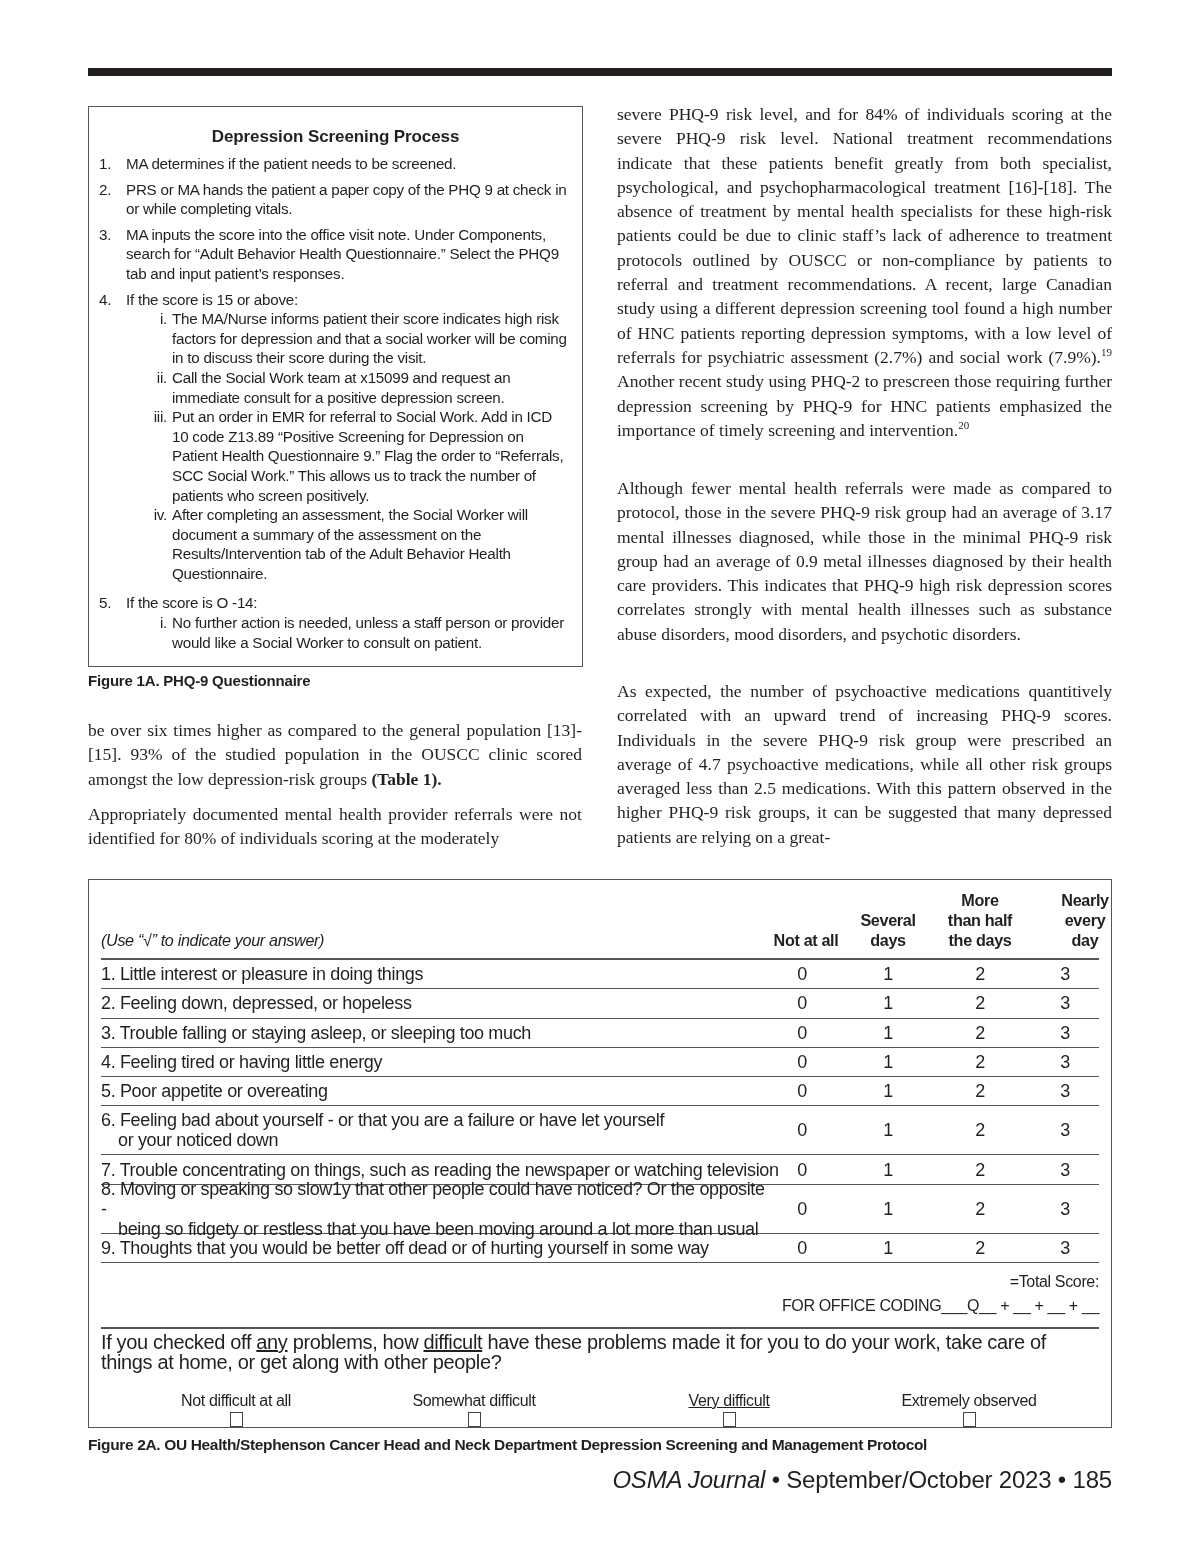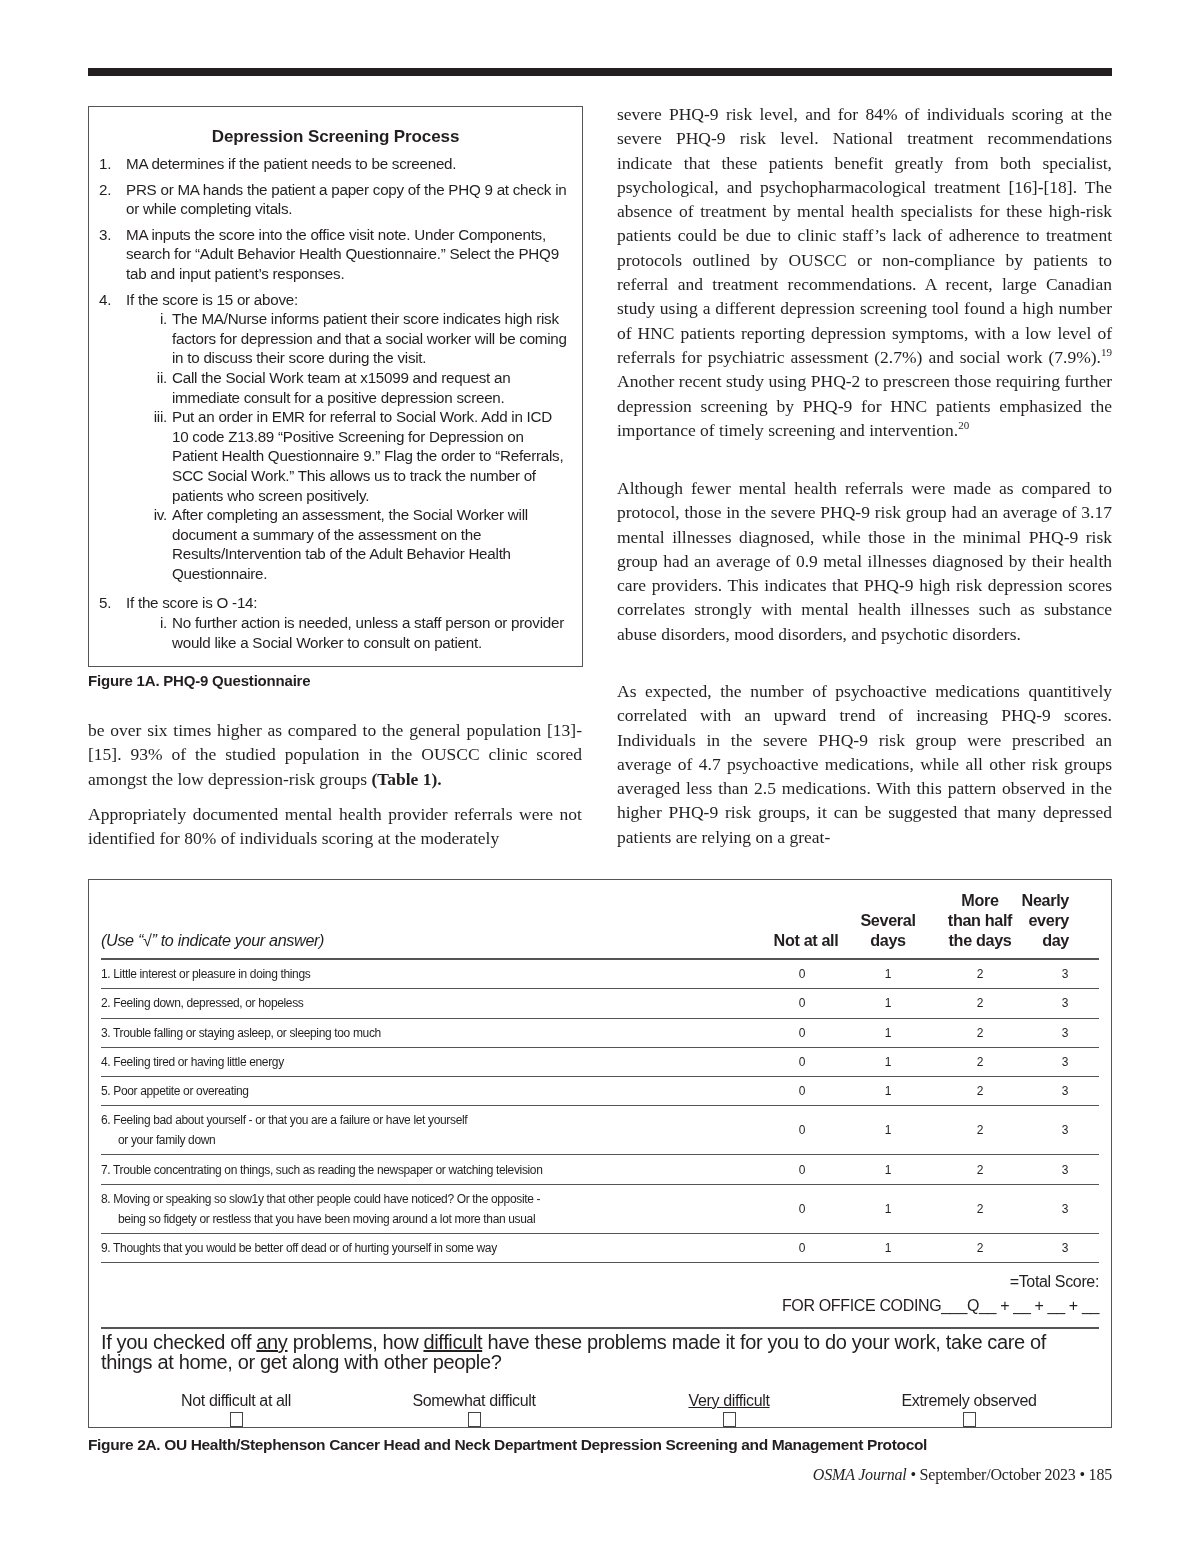--- a/index.html
+++ b/index.html
@@ -43,38 +43,38 @@
     position: absolute; left: 88px; top: 879px; width: 1024px; height: 549px;
     border: 1.5px solid #555; font-family: "Liberation Sans", sans-serif; letter-spacing: -0.35px;
   }
   .phq-header { position: absolute; left: 12px; top: 10px; width: 998px; height: 68px; font-size: 16.2px; line-height: 20px; }
   .phq-question { position: absolute; left: 0; top: 0; font-weight: bold; }
   .phq-question .ul { text-decoration: underline; }
   .phq-instr { position: absolute; left: 0; top: 40px; font-style: italic; }
   .col-head { position: absolute; font-weight: bold; text-align: center; line-height: 20px; }
   .hdr-rule { position: absolute; left: 12px; top: 78px; width: 998px; height: 2px; background: #555; }
   .phq-rows { position: absolute; left: 12px; top: 80px; width: 998px; }
-  .phq-row { position: relative; border-bottom: 1.6px solid #555; font-size: 12px; line-height: 20px; display: flex; align-items: center; }
+  .phq-row { position: relative; border-bottom: 1.6px solid #555; font-size: 18px; line-height: 20px; display: flex; align-items: center; }
   .phq-row.single { height: 29.3px; }
   .phq-row.double { height: 49px; }
   .row-text { width: 670px; padding-left: 0; }
   .row-text .cont { padding-left: 17px; display: block; }
   .score { position: absolute; width: 30px; text-align: center; }
   .s0 { left: 686px; } .s1 { left: 772px; } .s2 { left: 864px; } .s3 { left: 949px; }
   .coding { position: absolute; right: 12px; top: 390px; text-align: right; font-size: 16px; line-height: 24px; }
   .coding-rule { position: absolute; left: 12px; top: 447px; width: 998px; height: 2px; background: #555; }
   .difficulty { position: absolute; left: 12px; top: 452px; width: 998px; font-size: 20px; line-height: 20px; }
   .difficulty .ul { text-decoration: underline; }
   .diff-opt { position: absolute; top: 512px; text-align: center; font-size: 16px; }
   .checkbox { display: block; margin: 2px auto 0 auto; width: 13px; height: 15px; border: 1px solid #444; }
   .fig2-caption {
     position: absolute; left: 88px; top: 1436px;
     font-family: "Liberation Sans", sans-serif; font-weight: bold; font-size: 15.5px; letter-spacing: -0.35px; text-align: right;
   }
-  .footer { position: absolute; right: 88px; top: 1466px; font-family: Liberation Serif, serif; font-size: 16px; letter-spacing: -0.2px; }
+  .footer { position: absolute; right: 88px; top: 1466px; font-family: Liberation Sans, sans-serif; font-size: 24px; letter-spacing: -0.2px; }
   .footer .journal { font-style: italic; }
 </style>
 </head>
 <body>
 
 <div class="top-rule"></div>
 
 <div class="process-box">
   <div class="process-title">Depression Screening Process</div>
   <div class="step">
@@ -146,21 +146,21 @@
     <div class="col-head" style="left:752px; top:0; width:70px;">
       <div>&nbsp;</div>
         <div>Several</div>
         <div>days</div>
     </div>
     <div class="col-head" style="left:834px; top:0; width:90px;">
       <div>More</div>
         <div>than half</div>
         <div>the days</div>
     </div>
-    <div class="col-head" style="left:904px; top:0; width:64px;text-align:right;">
+    <div class="col-head" style="left:952px; top:0; width:64px;">
       <div>Nearly</div>
         <div>every</div>
         <div>day</div>
     </div>
   </div>
   <div class="hdr-rule"></div>
 
   <div class="phq-rows">
     <div class="phq-row single">
       <div class="row-text">1. Little interest or pleasure in doing things</div>
@@ -191,21 +191,21 @@
       <span class="score s3">3</span>
     </div>
     <div class="phq-row single">
       <div class="row-text">5. Poor appetite or overeating</div>
       <span class="score s0">0</span>
       <span class="score s1">1</span>
       <span class="score s2">2</span>
       <span class="score s3">3</span>
     </div>
     <div class="phq-row double">
-      <div class="row-text"><span>6. Feeling bad about yourself - or that you are a failure or have let yourself</span><span class="cont">or your family down</span></div>
+      <div class="row-text"><span>6. Feeling bad about yourself - or that you are a failure or have let yourself</span><span class="cont">or your noticed down</span></div>
       <span class="score s0">0</span>
       <span class="score s1">1</span>
       <span class="score s2">2</span>
       <span class="score s3">3</span>
     </div>
     <div class="phq-row single">
       <div class="row-text" style="width:680px;">7. Trouble concentrating on things, such as reading the newspaper or watching television</div>
       <span class="score s0">0</span>
       <span class="score s1">1</span>
       <span class="score s2">2</span>

